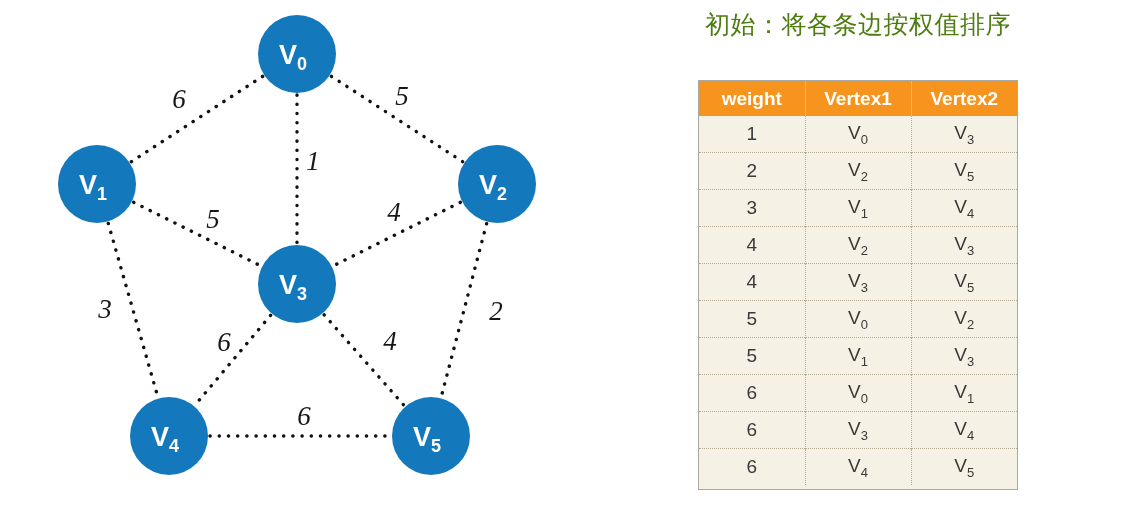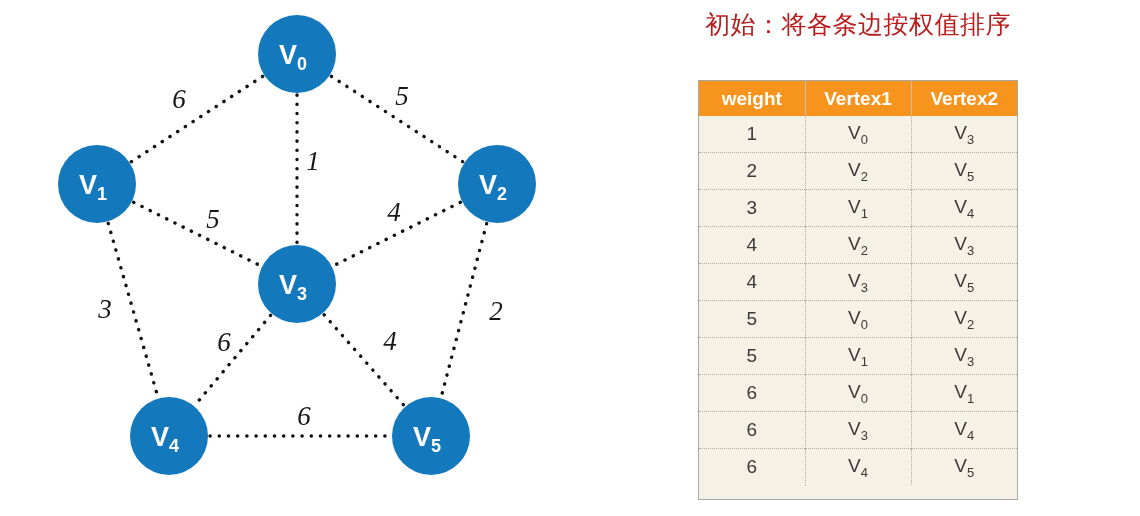--- a/index.html
+++ b/index.html
@@ -63,34 +63,34 @@
     left: 660px;
     top: 0;
     width: 480px;
     height: 516px;
   }
   #panel-title {
     position: absolute;
     left: 45px;
     top: 8px;
     font-size: 25px;
-    color: #b91c1c;
+    color: #4d7c0f;
     font-family: Liberation Mono, monospace;
     white-space: nowrap;
     letter-spacing: 0.5px;
   }
   #edge-table-wrap {
     position: absolute;
     left: 38px;
     top: 80px;
     width: 320px;
     background: #F5F1E4;
     border: 1px solid #a9a9a3;
     box-sizing: border-box;
-    padding-bottom: 14px;
+    padding-bottom: 4px;
   }
   table#edge-table {
     border-collapse: collapse;
     width: 100%;
     table-layout: fixed;
   }
   #edge-table th {
     background: #F7941D;
     color: #ffffff;
     font-size: 19px;

